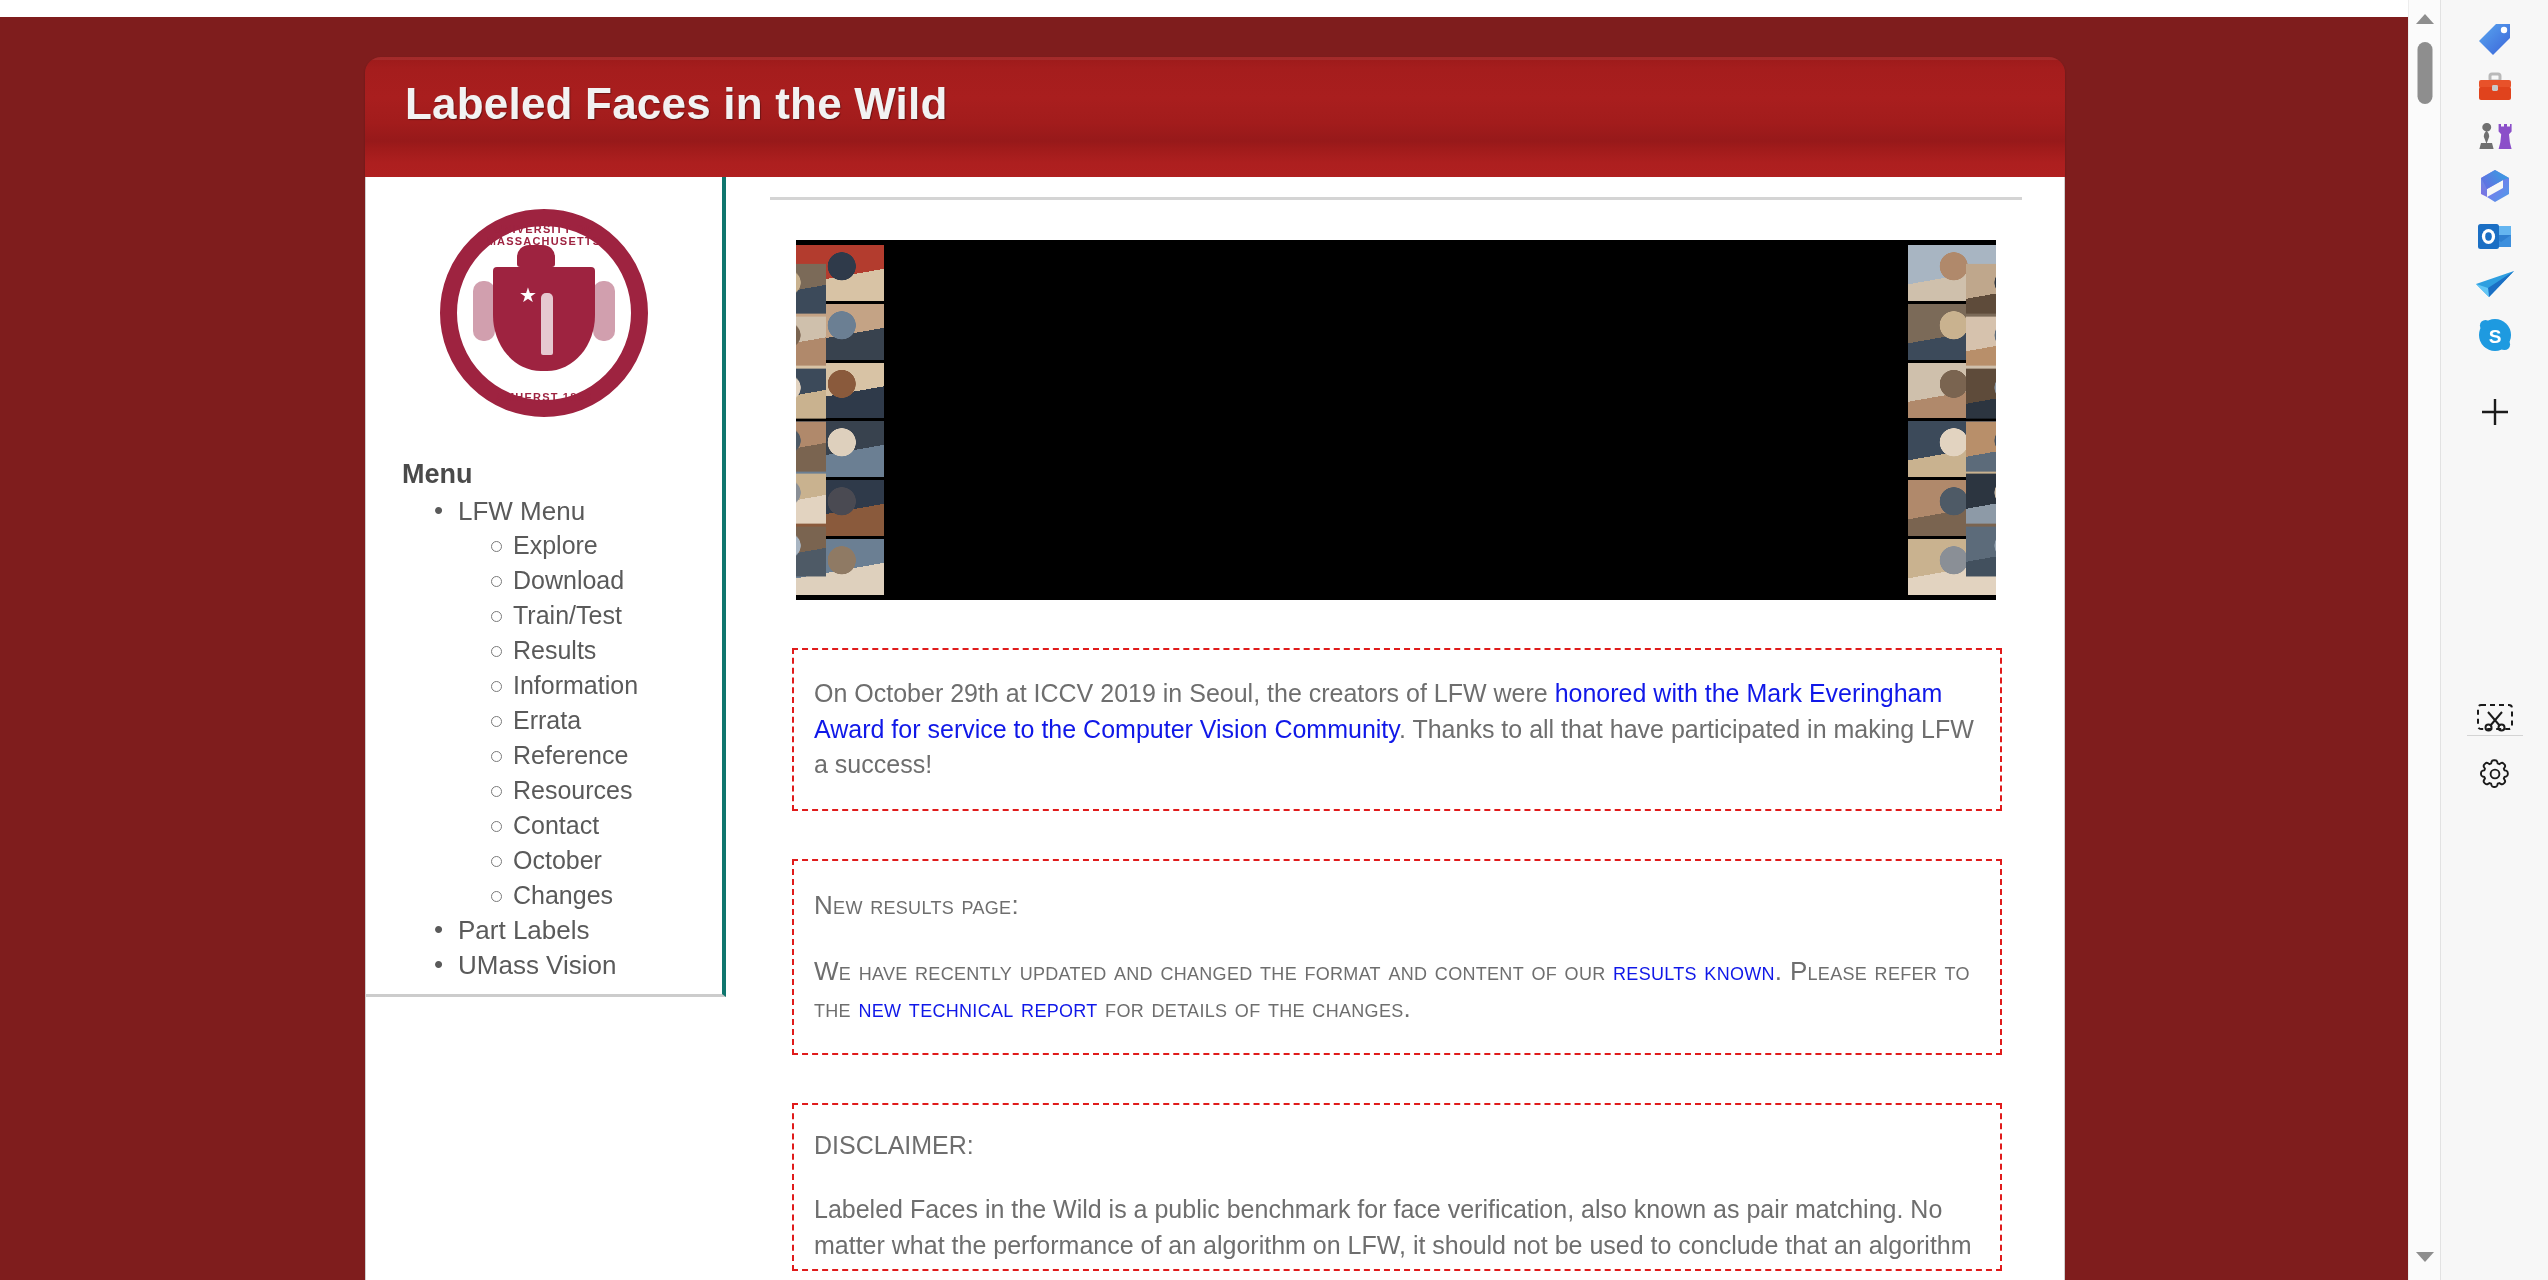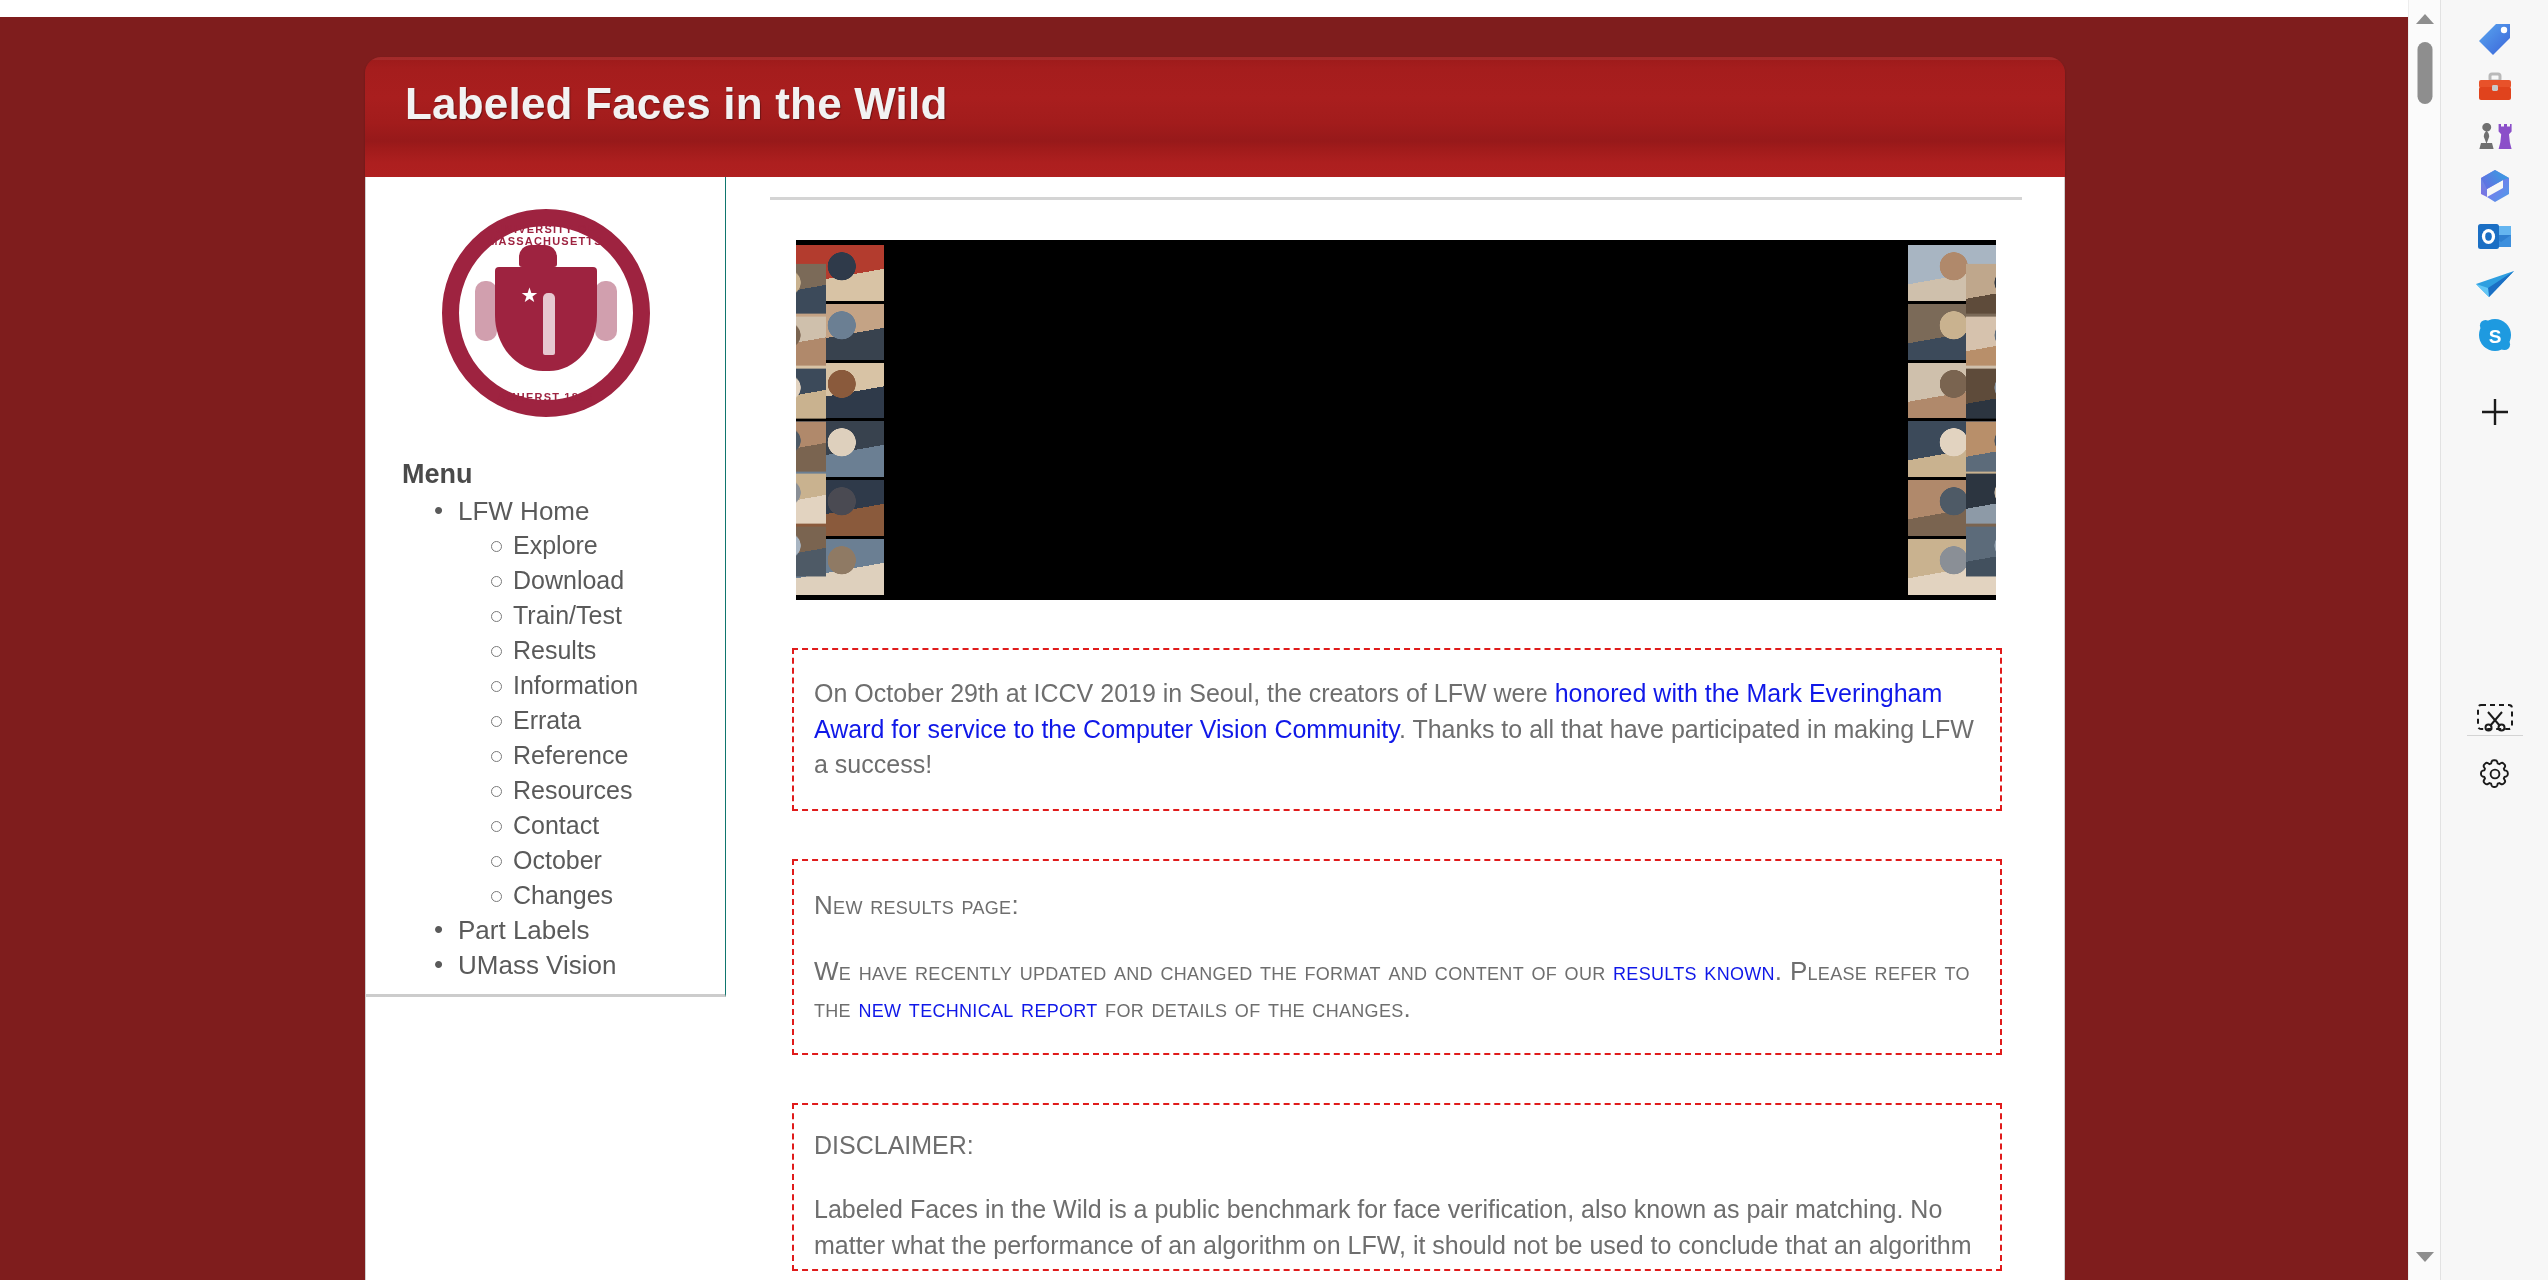--- a/index.html
+++ b/index.html
@@ -59,21 +59,21 @@
     border-left: 1px solid #cfcfcf;
     border-right: 1px solid #cfcfcf;
     display: flex;
   }
 
   
   .sidebar {
     width: 360px;
     flex: 0 0 360px;
     padding: 20px 0 0 0;
-    border-right: 1px solid #0f766e;
+    border-right: 4px solid #0f766e;
     height: 820px;
     border-bottom: 3px solid #cccccc;
   }
   .seal {
     margin: 12px auto 0 auto;
     width: 208px; height: 208px;
     position: relative;
   }
   .seal-ring {
     position: absolute; inset: 0;
@@ -309,21 +309,21 @@
                 <div class="seal-star">★</div>
                 <div class="seal-fig"></div>
               </div>
             </div>
           </div>
 
           <div class="menu-head">Menu</div>
 
           <ul class="menu-l1">
             <li class="lvl1">
-              <span>LFW Home</span>
+              <span>LFW Menu</span>
               <ul class="menu-l2">
                 <li class="lvl2">
                   <span>Explore</span></li>
                 <li class="lvl2">
                   <span>Download</span></li>
                 <li class="lvl2">
                   <span>Train/Test</span></li>
                 <li class="lvl2">
                   <span>Results</span></li>
                 <li class="lvl2">

